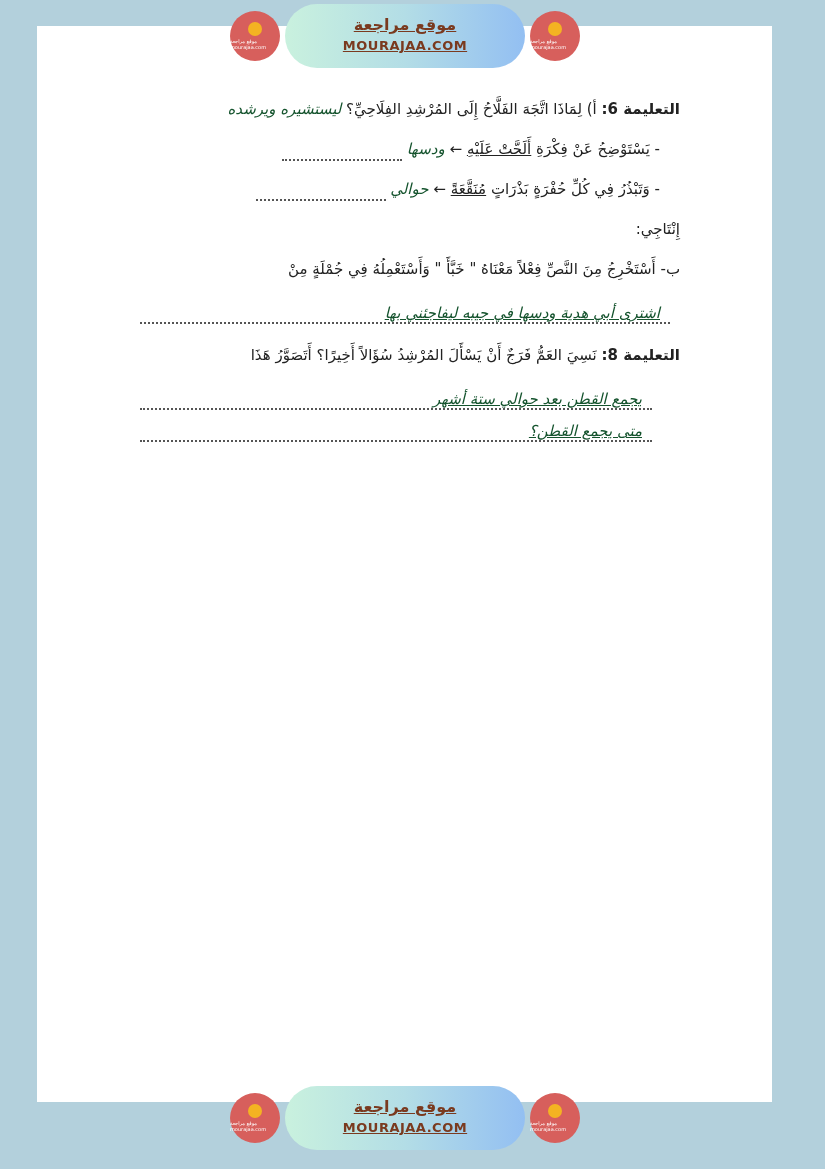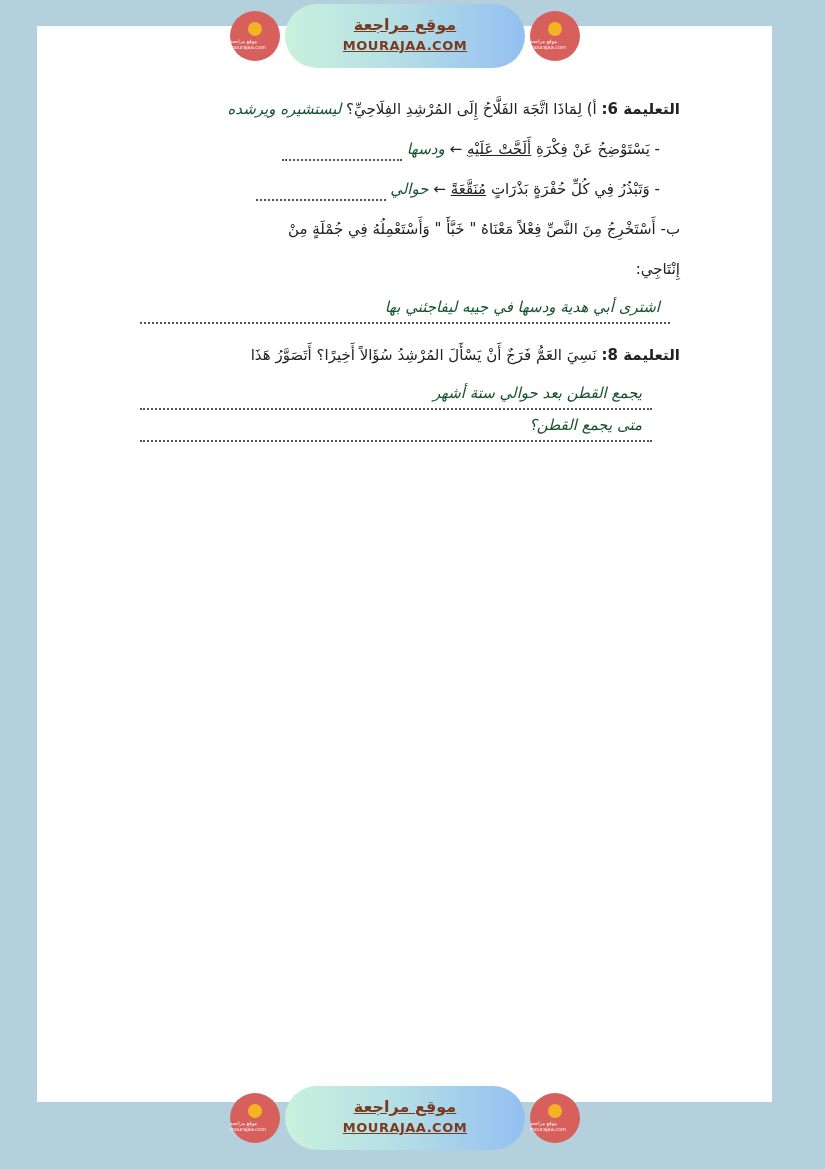--- a/index.html
+++ b/index.html
@@ -43,21 +43,21 @@
   .line { position:relative; height:40px; line-height:34px; white-space:nowrap; }
   .lbl { font-weight:bold; }
   .dots { display:inline-block; border-bottom:2px dotted #555; height:20px; vertical-align:middle; }
   .hand {
     color:#14532d; font-family:"DejaVu Serif", serif; font-style:italic; font-size:15px;
   }
   .ul { text-decoration:underline; }
   .answer-line {
     position:relative; height:30px; border-bottom:2px dotted #555; margin-right:30px; margin-left:0;
   }
-  .answer-line .hand { position:absolute; right:10px; bottom:6px; }
+  .answer-line .hand { position:absolute; right:10px; bottom:0;text-decoration:underline; }
   .indent { padding-right:20px; }
 </style>
 </head>
 <body>
 
 <div class="page"></div>
 
 <div class="banner top">
   <div class="logo">
     <div class="badge"></div>
@@ -89,24 +89,24 @@
     <span class="dots" style="width:120px"></span>
   </div>
   <div class="line indent">
     <span>- وَتَبْذُرُ فِي كُلِّ حُفْرَةٍ بَذْرَاتٍ</span>
     <span class="ul">مُنَقَّعَةً</span>
     <span>←</span>
     <span class="hand">حوالي</span>
     <span class="dots" style="width:130px"></span>
   </div>
   <div class="line">
-    <span>ب- أَسْتَخْرِجُ مِنَ النَّصِّ فِعْلاً مَعْنَاهُ " خَبَّأَ " وَأَسْتَعْمِلُهُ فِي جُمْلَةٍ مِنْ</span>
+    <span>إِنْتَاجِي:</span>
   </div>
   <div class="line">
-    <span>إِنْتَاجِي:</span>
+    <span>ب- أَسْتَخْرِجُ مِنَ النَّصِّ فِعْلاً مَعْنَاهُ " خَبَّأَ " وَأَسْتَعْمِلُهُ فِي جُمْلَةٍ مِنْ</span>
   </div>
   <div class="answer-line" style="margin-right:10px;margin-left:0">
     <span class="hand">اشترى أبي هدية ودسها في جيبه ليفاجئني بها</span>
   </div>
 
   <div class="line" style="margin-top:14px">
     <span class="lbl">التعليمة 8:</span>
     <span>نَسِيَ العَمُّ فَرَجٌ أَنْ يَسْأَلَ المُرْشِدُ سُؤَالاً أَخِيرًا؟ أَتَصَوَّرُ هَذَا</span>
   </div>
   <div class="answer-line" style="margin-right:28px">

